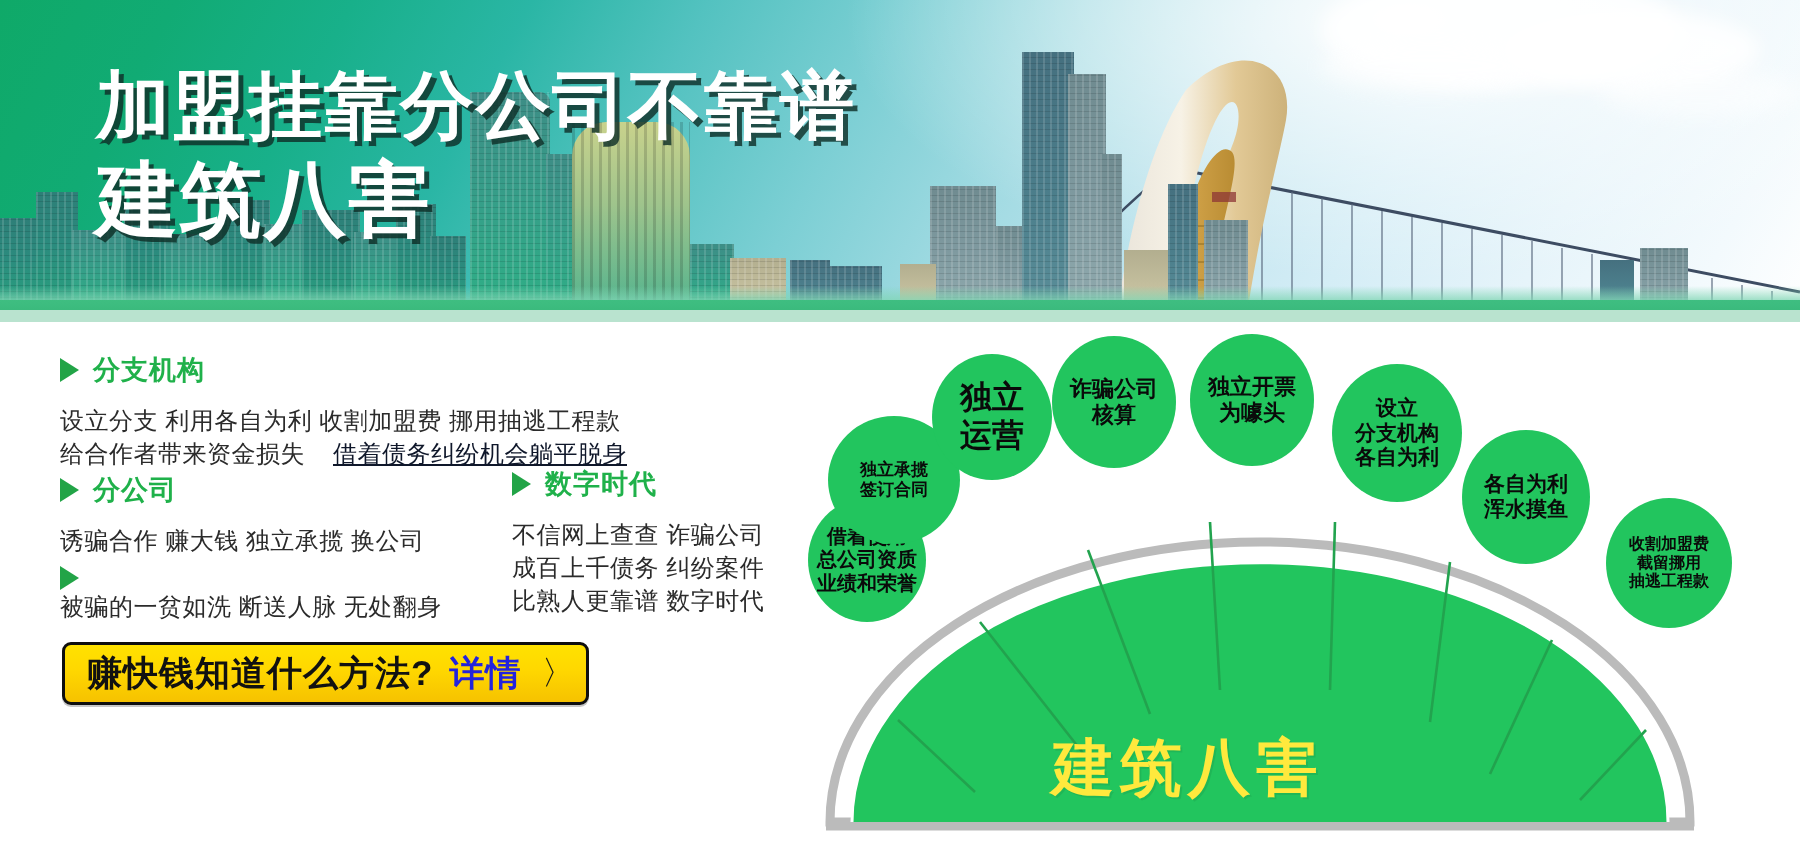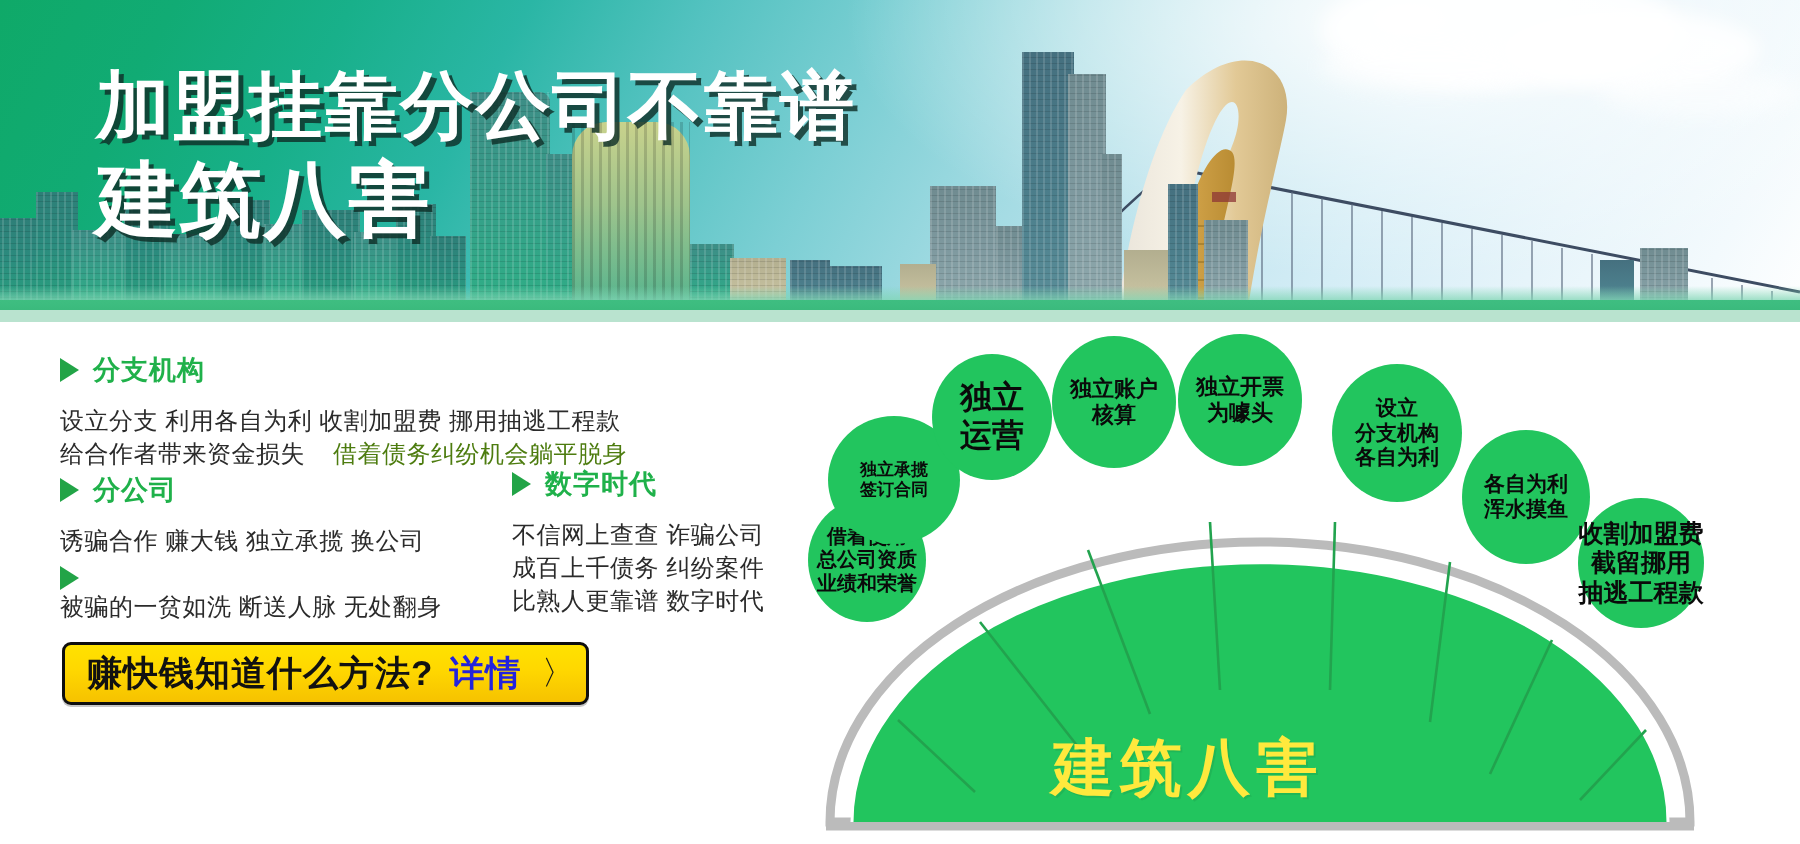--- a/index.html
+++ b/index.html
@@ -63,21 +63,21 @@
 
   
   .left { position:absolute; left:0; top:322px; width:790px; height:522px; }
 
   .sec-head { display:flex; align-items:center; gap:14px; }
   .tri { width:0; height:0; border-left:19px solid #22a447;
          border-top:12px solid transparent; border-bottom:12px solid transparent; }
   .sec-title { color:#1fb14a; font-size:27px; font-weight:700; letter-spacing:1px; }
 
   .body-line { color:#2b2b2b; font-size:24px; letter-spacing:.5px; line-height:1.38; white-space:nowrap; }
-  .body-line .accent { color:#4d7c0f; }
+  .body-line .accent { color:#0f172a;text-decoration:underline; }
 
   .blk-a { position:absolute; left:60px; top:30px; }
   .blk-a .lines { margin-top:16px; }
   .blk-b { position:absolute; left:60px; top:150px; }
   .blk-b .lines { margin-top:16px; }
   .blk-c { position:absolute; left:60px; top:244px; }
   .blk-c .lines { margin-top:0; }
   .blk-d { position:absolute; left:512px; top:144px; }
   .blk-d .lines { margin-top:16px; }
 
@@ -361,41 +361,41 @@
       <span>独立承揽</span>
       <span>签订合同</span>
     </div>
 
     <div class="bub" style="left:142px; top:32px; width:120px; height:126px; font-size:32px;">
       <span>独立</span>
       <span>运营</span>
     </div>
 
     <div class="bub" style="left:262px; top:14px; width:124px; height:132px; font-size:22px;">
-      <span>独立账户</span>
+      <span>诈骗公司</span>
       <span>核算</span>
     </div>
 
-    <div class="bub" style="left:388px; top:12px; width:124px; height:132px; font-size:22px;">
+    <div class="bub" style="left:400px; top:12px; width:124px; height:132px; font-size:22px;">
       <span>独立开票</span>
       <span>为噱头</span>
     </div>
 
     <div class="bub" style="left:542px; top:42px; width:130px; height:138px; font-size:21px;">
       <span>设立</span>
       <span>分支机构</span>
       <span>各自为利</span>
     </div>
 
     <div class="bub" style="left:672px; top:108px; width:128px; height:134px; font-size:21px;">
       <span>各自为利</span>
       <span>浑水摸鱼</span>
     </div>
 
-    <div class="bub" style="left:788px; top:176px; width:126px; height:130px; font-size:25px;">
+    <div class="bub" style="left:816px; top:176px; width:126px; height:130px; font-size:16px;">
       <span>收割加盟费</span>
       <span>截留挪用</span>
       <span>抽逃工程款</span>
     </div>
 
     <div class="dome-label" style="left:262px; top:404px;">建筑八害</div>
   </div>
 
 </div>
 

